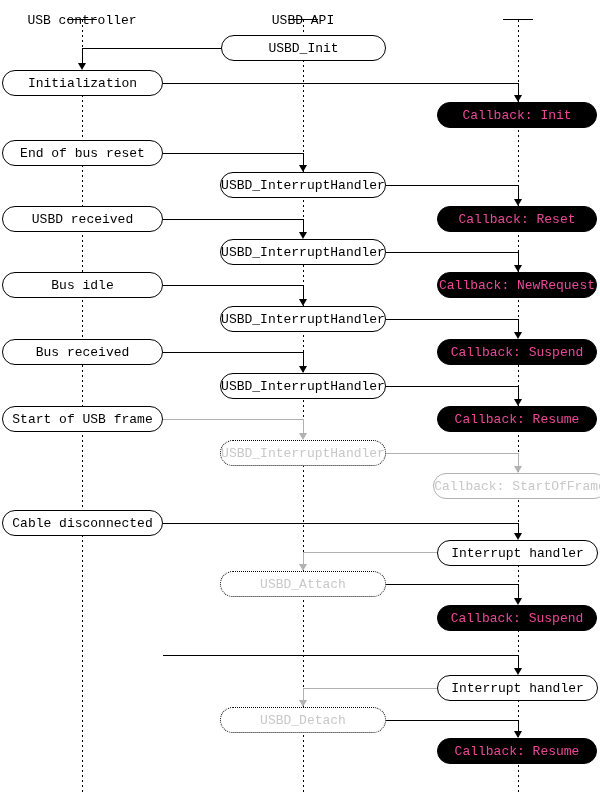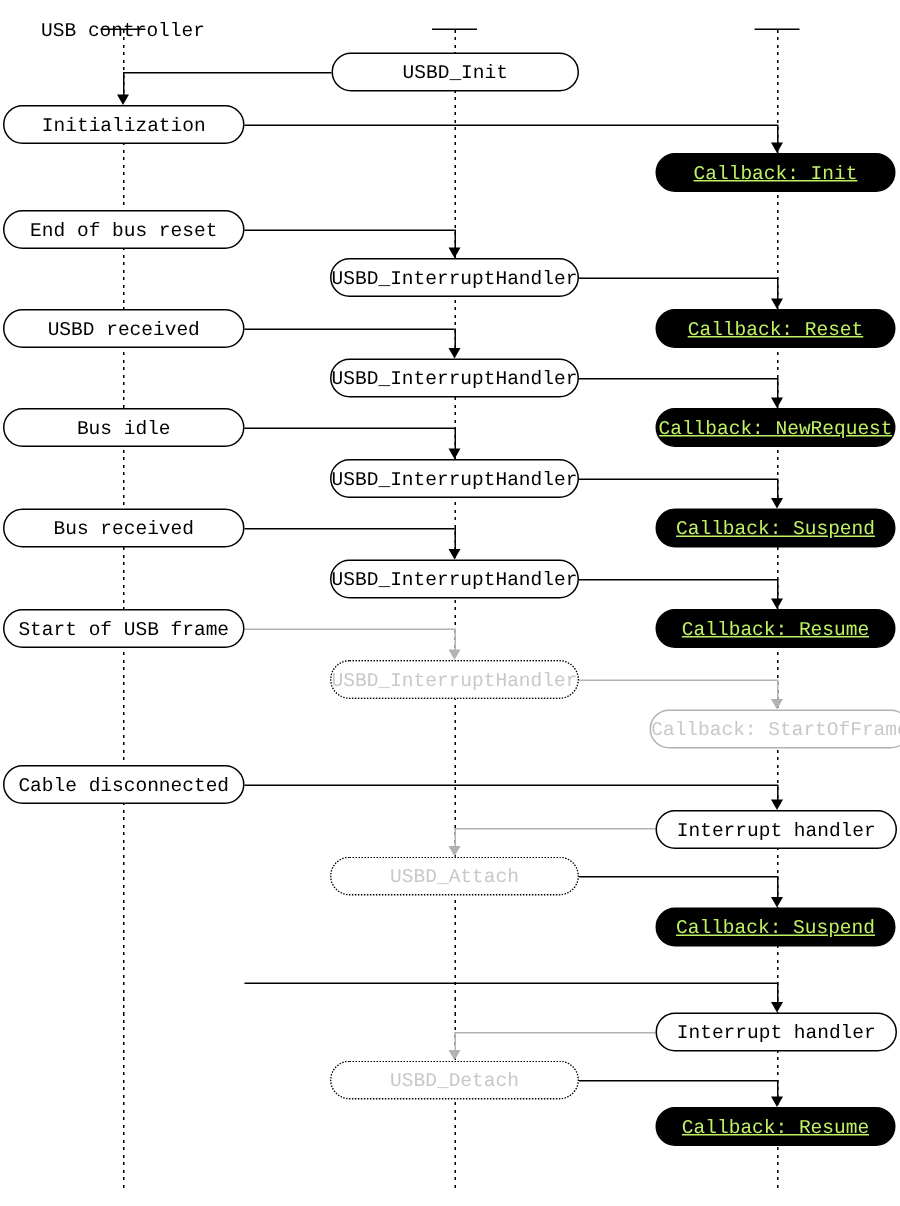--- a/index.html
+++ b/index.html
@@ -8,37 +8,38 @@
   .abs{position:absolute;}
   
   .hdr{position:absolute;top:1px;width:160px;text-align:center;white-space:nowrap;margin-top:12px;}
   .hdr-u{position:absolute;top:19px;width:30px;height:1px;background:#000;}
   .lifeline{position:absolute;top:20px;height:773px;width:1px;
             background:repeating-linear-gradient(to bottom,#000 0 2px,transparent 2px 5px);}
   
   .node{position:absolute;height:26px;box-sizing:border-box;border:1px solid #000;
         border-radius:13px;background:#fff;display:flex;align-items:center;
         justify-content:center;white-space:nowrap;overflow:hidden;z-index:3;}
-  .node.cb{background:#000;color:#bef264;border-color:#000;text-decoration:underline;}
+  .node.cb{background:#000;color:#ec4899;border-color:#000;}
   .node.dotted{border:1px dotted #000;color:#c8c8c8;}
   .node.grayline{border:1px solid #b2b2b2;color:#c8c8c8;}
   
   .hl{position:absolute;height:1px;background:#000;z-index:1;}
   .vl{position:absolute;width:1px;background:#000;z-index:1;}
   .hl.g,.vl.g{background:#b2b2b2;}
   .ar{position:absolute;width:0;height:0;border-left:4px solid transparent;
       border-right:4px solid transparent;border-top:7px solid #000;z-index:2;}
   .ar.g{border-top-color:#b2b2b2;}
 </style>
 </head>
 <body>
 
 <div class="abs" style="left:0;top:0;width:600px;height:804px;">
 
   <div class="hdr" style="left:2px">USB controller</div>
+  <div class="hdr" style="left:223px">USBD API</div>
 
   <div class="hdr-u" style="left:67px"></div>
   <div class="hdr-u" style="left:288px"></div>
   <div class="hdr-u" style="left:503px"></div>
 
   <div class="lifeline" style="left:82px"></div>
   <div class="lifeline" style="left:303px"></div>
   <div class="lifeline" style="left:518px"></div>
 
   <div class="hl" style="left:82px;top:48px;width:139px"></div>

